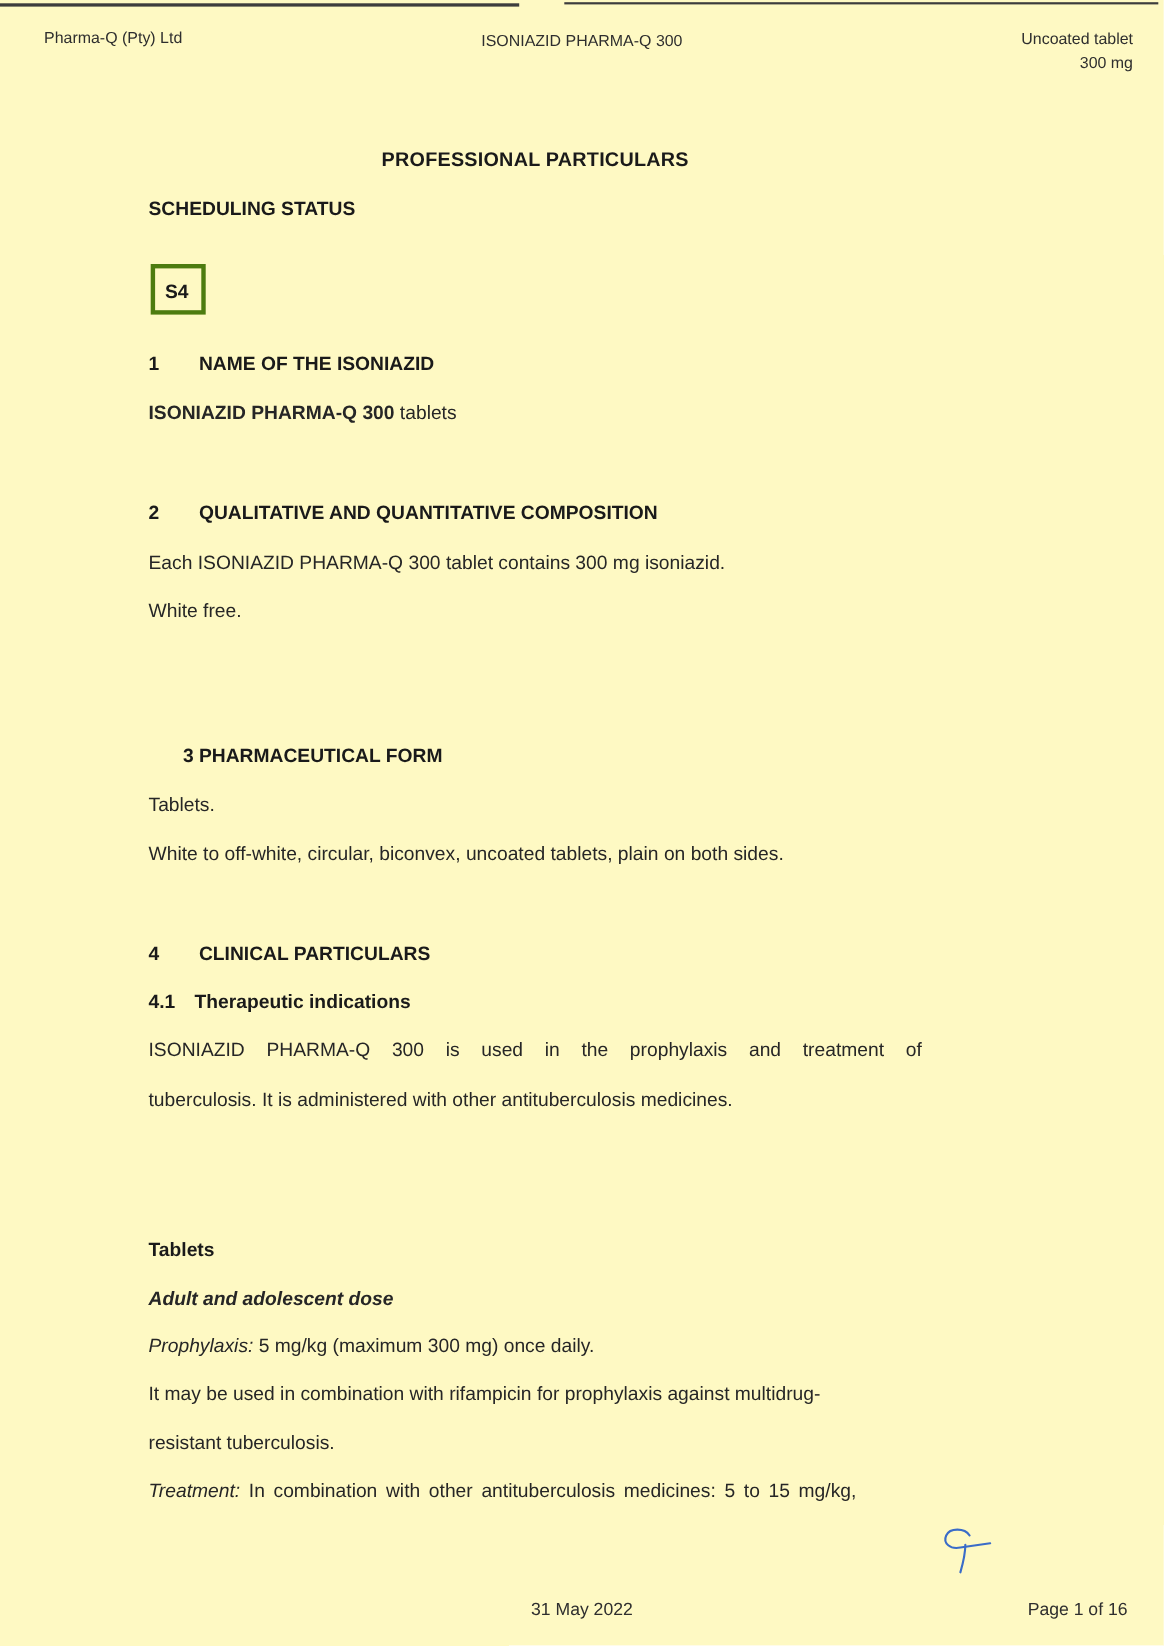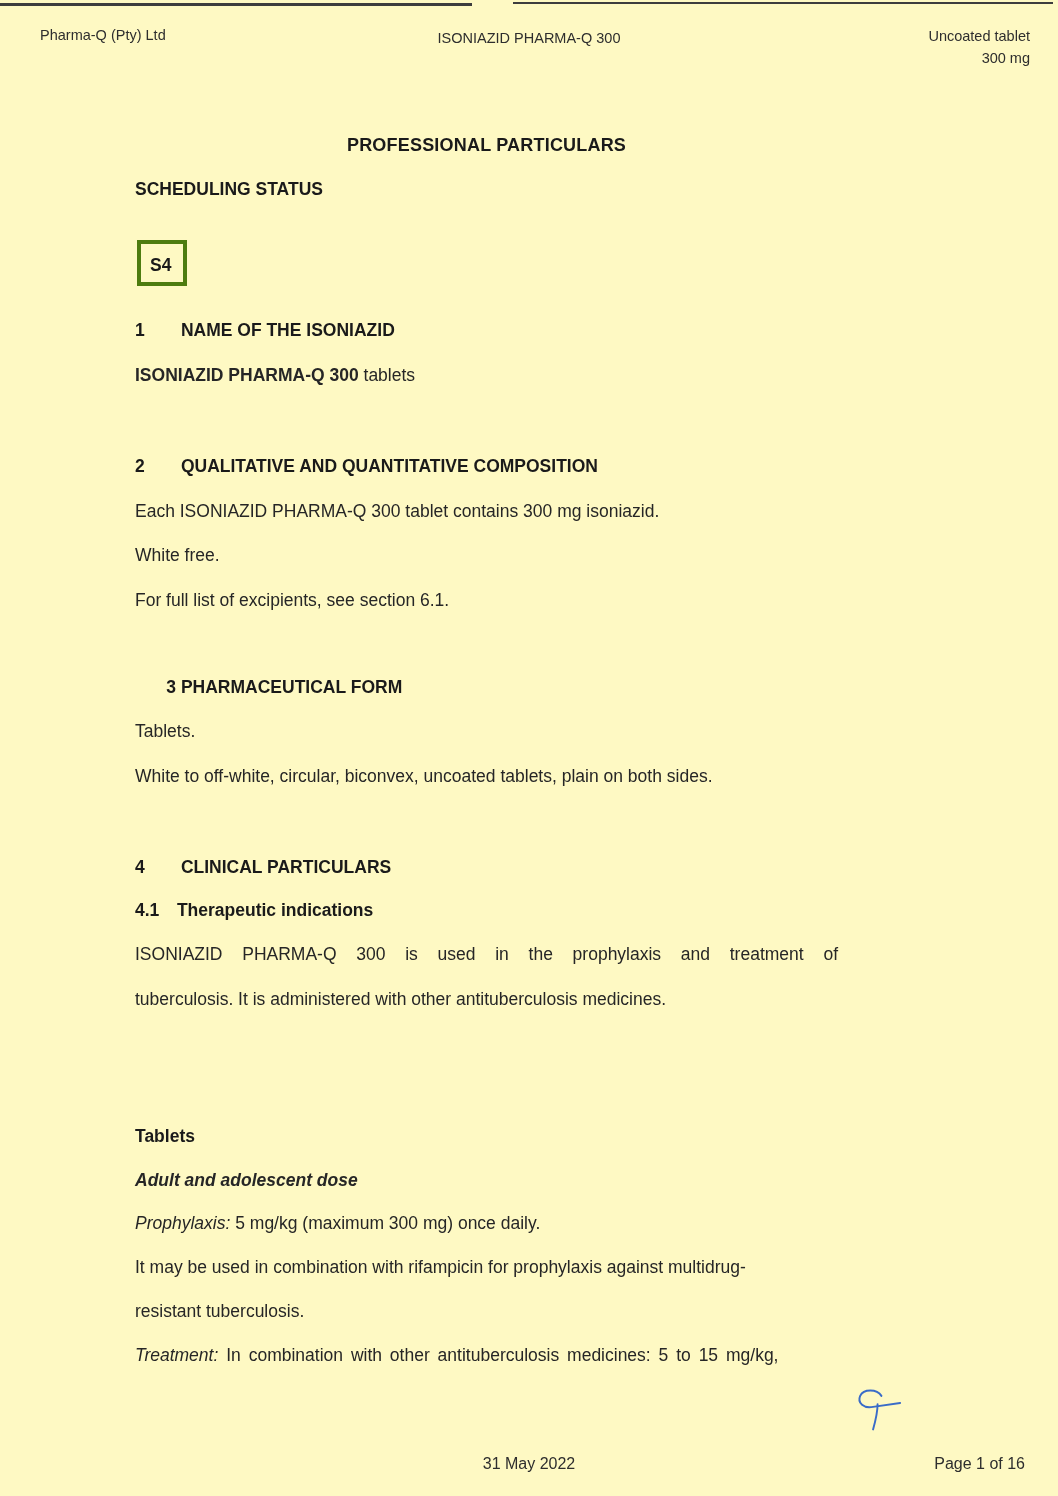--- a/index.html
+++ b/index.html
@@ -80,21 +80,20 @@
     <span class="b">ISONIAZID PHARMA-Q 300</span>
     <span>tablets</span>
   </div>
 
   <div class="abs h-bold" style="left:135px; top:456px;">
     <span class="sec-num">2</span>
     <span>QUALITATIVE AND QUANTITATIVE COMPOSITION</span>
   </div>
   <div class="abs body-text" style="left:135px; top:501px;">Each ISONIAZID PHARMA-Q 300 tablet contains 300 mg isoniazid.</div>
   <div class="abs body-text" style="left:135px; top:545px;">White free.</div>
-  <div class="abs body-text" style="left:135px; top:590px;">For full list of excipients, see section 6.1.</div>
 
   <div class="abs h-bold" style="left:135px; top:677px;text-align:right;">
     <span class="sec-num">3</span>
     <span>PHARMACEUTICAL FORM</span>
   </div>
   <div class="abs body-text" style="left:135px; top:721px;">Tablets.</div>
   <div class="abs body-text" style="left:135px; top:766px;">White to off-white, circular, biconvex, uncoated tablets, plain on both sides.</div>
 
   <div class="abs h-bold" style="left:135px; top:857px;">
     <span class="sec-num">4</span>

